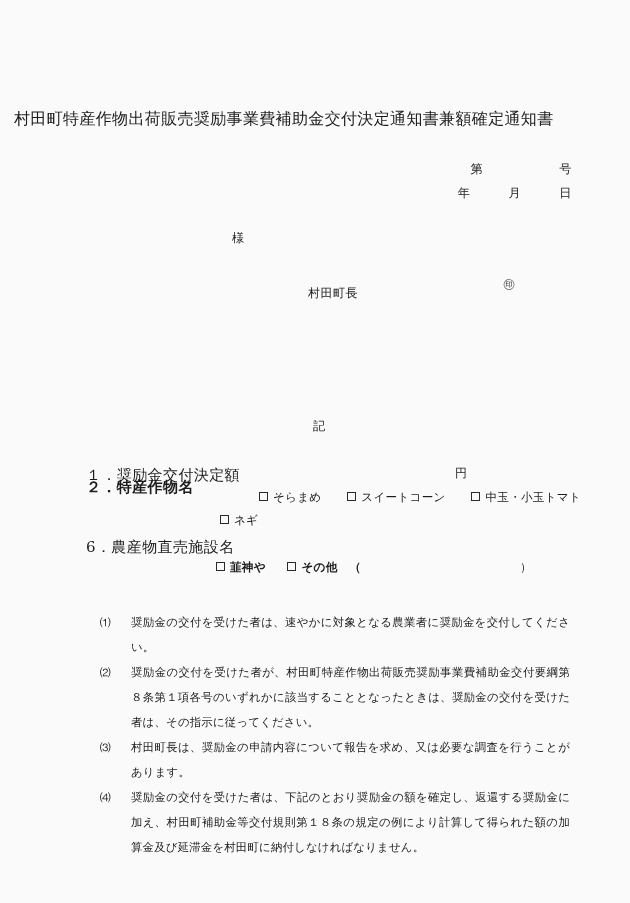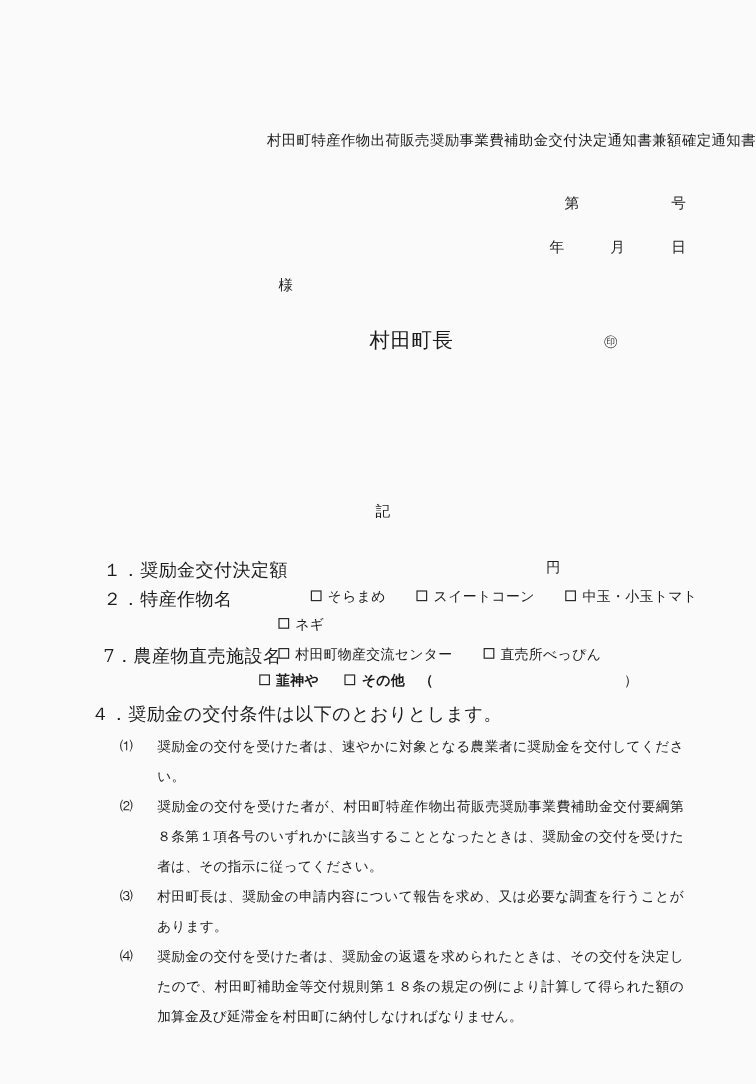--- a/index.html
+++ b/index.html
@@ -31,49 +31,49 @@
     top: 59px;
     font-size: 12.2px;
     letter-spacing: 0.6px;
   }
 
   
   .doc-title {
     left: 0;
     top: 109px;
     width: 630px;
-    text-align: right;
-    font-size: 12px;
+    text-align: left;
+    font-size: 16px;
     letter-spacing: 0.35px;
     padding-left: 14px;
     box-sizing: border-box;
   }
 
   
   .doc-meta {
     right: 58px;
     text-align: center;
     font-size: 12.2px;
     letter-spacing: 0.5px;
   }
   .doc-number { top: 161px; }
-  .doc-date   { top: 198px; }
+  .doc-date   { top: 185px; }
 
   
   .addressee {
     left: 232px;
     top: 230px;
     font-size: 12.2px;
   }
 
   
   .issuer {
     left: 308px;
-    top: 272px;
-    font-size: 17px;
+    top: 285px;
+    font-size: 12px;
     letter-spacing: 0.5px;
   }
   .seal {
     left: 503px;
     top: 276px;
     font-size: 12px;
   }
 
   
   .body-par {
@@ -100,21 +100,21 @@
   }
 
   
   .item-label {
     font-size: 15px;
     letter-spacing: 0.4px;
   }
   .item1-label { left: 86px; top: 466px; }
   .item1-unit  { left: 455px; top: 466px; font-size: 11.9px; }
 
-  .item2-label { left: 86px; top: 490px; }
+  .item2-label { left: 86px; top: 478px; font-weight: bold; }
   .item3-label { left: 86px; top: 538px; }
   .item4-label { left: 76px; top: 586px; }
 
   
   .opt-row {
     position: absolute;
     font-size: 11.6px;
     letter-spacing: 0.25px;
     white-space: nowrap;
   }
@@ -126,21 +126,21 @@
     margin-right: 5px;
     vertical-align: 0px;
     background: transparent;
     box-sizing: border-box;
   }
   .opt { display: inline-block; }
   .gap-lg { display: inline-block; width: 18px; }
   .gap-md { display: inline-block; width: 13px; }
 
   .row2a { left: 232px; top: 490px; margin-left: 27px; }
-  .row2b { left: 232px; top: 513px; }
+  .row2b { left: 220px; top: 513px; }
   .row3a { left: 232px; top: 538px; }
   .row3b { left: 216px; top: 560px; font-weight: bold; }
 
   .paren-open  { display: inline-block; }
   .paren-close { position: absolute; left: 520px; top: 560px; font-size: 11.6px; }
 
   
   .sub {
     position: absolute;
     width: 480px;
@@ -196,50 +196,44 @@
     <span class="gap-lg"></span>
     <span class="opt"><span class="cbox"></span><span>スイートコーン</span></span>
     <span class="gap-lg"></span>
     <span class="opt"><span class="cbox"></span><span>中玉・小玉トマト</span></span>
   </div>
 
   <div class="opt-row row2b">
     <span class="opt"><span class="cbox"></span><span>ネギ</span></span>
   </div>
 
-  <div class="abs item-label item3-label">7．農産物直売施設名</div>
-
-  <div class="opt-row row3a">
-    <span class="opt"><span class="cbox"></span><span>村田町物産交流センター</span></span>
-    <span class="gap-lg"></span>
-    <span class="opt"><span class="cbox"></span><span>直売所べっぴん</span></span>
-  </div>
+  <div class="abs item-label item3-label">6．農産物直売施設名</div>
+
 
   <div class="opt-row row3b">
     <span class="opt"><span class="cbox"></span><span>韮神や</span></span>
     <span class="gap-md"></span>
     <span class="opt"><span class="cbox"></span><span class="paren-open">その他　（</span></span>
   </div>
   <div class="paren-close">）</div>
 
-  <div class="abs item-label item4-label">４．奨励金の交付条件は以下のとおりとします。</div>
 
   <div class="sub sub1">
     <span class="num">⑴</span>
     <span class="txt">奨励金の交付を受けた者は、速やかに対象となる農業者に奨励金を交付してください。</span>
   </div>
 
   <div class="sub sub2">
     <span class="num">⑵</span>
     <span class="txt">奨励金の交付を受けた者が、村田町特産作物出荷販売奨励事業費補助金交付要綱第８条第１項各号のいずれかに該当することとなったときは、奨励金の交付を受けた者は、その指示に従ってください。</span>
   </div>
 
   <div class="sub sub3">
     <span class="num">⑶</span>
     <span class="txt">村田町長は、奨励金の申請内容について報告を求め、又は必要な調査を行うことがあります。</span>
   </div>
 
   <div class="sub sub4">
     <span class="num">⑷</span>
-    <span class="txt">奨励金の交付を受けた者は、奨励金の返還を求められたときは、その交付を決定したので、村田町補助金等交付規則第１８条の規定の例により計算して得られた額の加算金及び延滞金を村田町に納付しなければなりません。</span>
+    <span class="txt">奨励金の交付を受けた者は、下記のとおり奨励金の額を確定し、返還する奨励金に加え、村田町補助金等交付規則第１８条の規定の例により計算して得られた額の加算金及び延滞金を村田町に納付しなければなりません。</span>
   </div>
 
 </div>
 
 </body></html>

